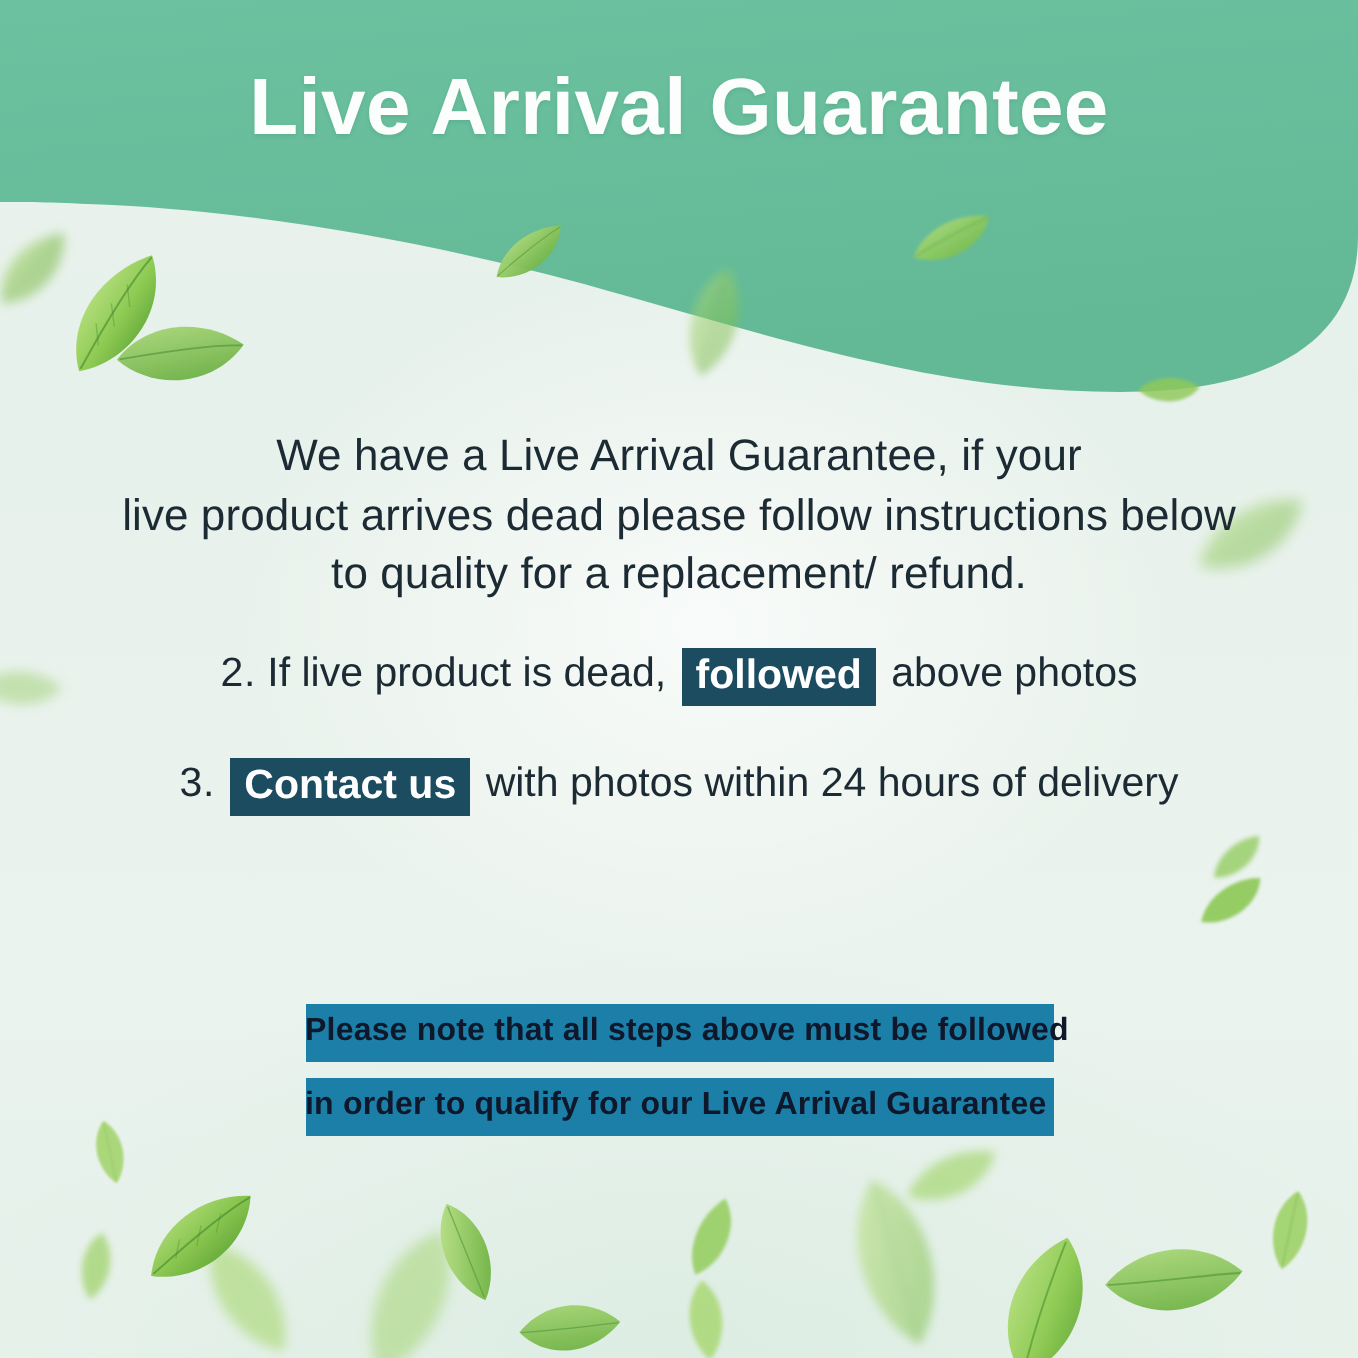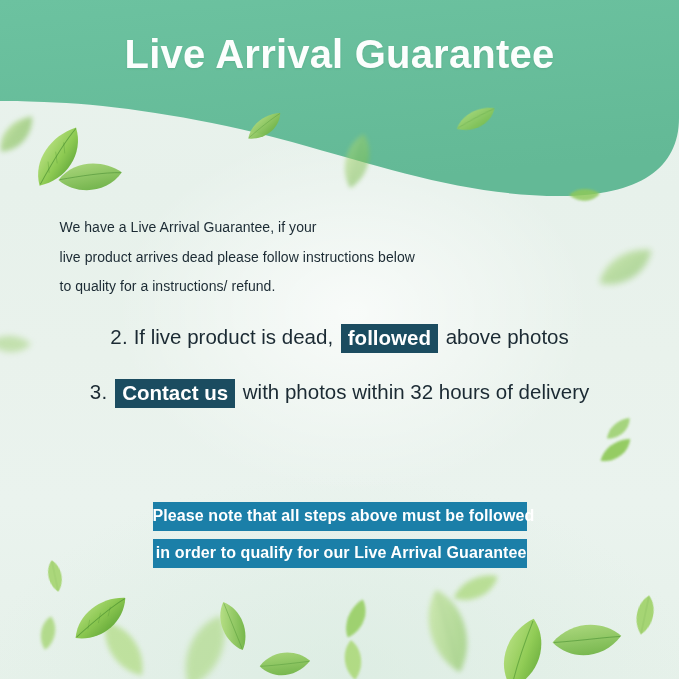--- a/index.html
+++ b/index.html
@@ -73,22 +73,23 @@
     position:absolute;
     top:0; left:0; width:679px; height:679px;
     z-index:5;
   }
 
   #intro {
     position:absolute;
     top:213px; left:50%;
     transform:translateX(-50%);
     width:560px;
+    text-align:center;
     color:#1B2A33;
-    font-size:14px;
+    font-size:22px;
     line-height:29.5px;
     letter-spacing:0.05px;
   }
   #intro .line { display:block; white-space:nowrap; }
 
   #steps {
     position:absolute;
     top:322px; left:50%;
     transform:translateX(-50%);
     width:620px;
@@ -118,26 +119,26 @@
 
   
   #notice {
     position:absolute;
     top:502px; left:50%;
     transform:translateX(-50%);
     width:374px;
   }
   .notice-bar {
     background:#1B7FA8;
-    color:#ffffff;
+    color:#0f172a;
     font-size:16px;
     font-weight:bold;
     line-height:28px;
     height:29px;
-    text-align:right;
+    text-align:left;
     white-space:nowrap;
     letter-spacing:0.1px;
   }
   .notice-bar + .notice-bar { margin-top:8px; }
 </style>
 </head>
 <body>
 
 <div id="page">
 
@@ -406,37 +407,37 @@
     </svg>
   </div>
 
   <div id="page-title">Live Arrival Guarantee</div>
 
   <div id="content">
 
     <div id="intro">
       <span class="line">We have a Live Arrival Guarantee, if your</span>
       <span class="line">live product arrives dead please follow instructions below</span>
-      <span class="line">to quality for a instructions/ refund.</span>
+      <span class="line">to quality for a replacement/ refund.</span>
     </div>
 
     <div id="steps">
 
 
       <div class="step">
         <span class="num">2.</span>
         <span>If live product is dead,</span>
         <span class="hl">followed</span>
         <span>above photos</span>
       </div>
 
       <div class="step">
         <span class="num">3.</span>
         <span class="hl">Contact us</span>
-        <span>with photos within 32 hours of delivery</span>
+        <span>with photos within 24 hours of delivery</span>
       </div>
 
     </div>
 
     <div id="notice">
       <div class="notice-bar">Please note that all steps above must be followed</div>
       <div class="notice-bar">in order to qualify for our Live Arrival Guarantee</div>
     </div>
 
   </div>

